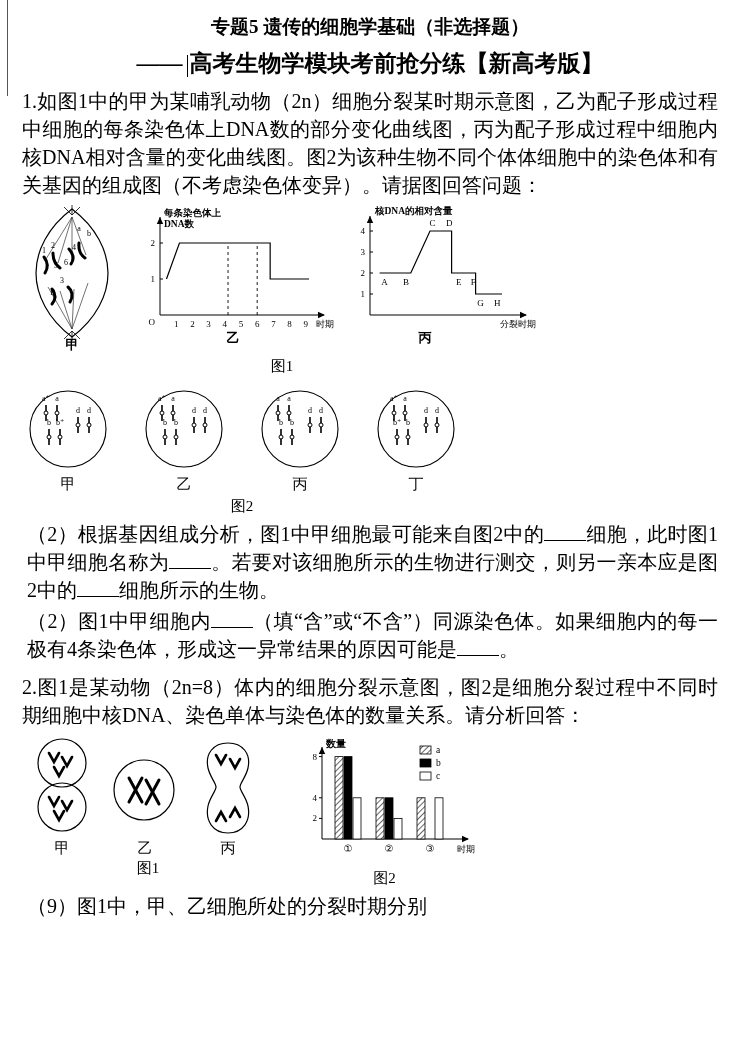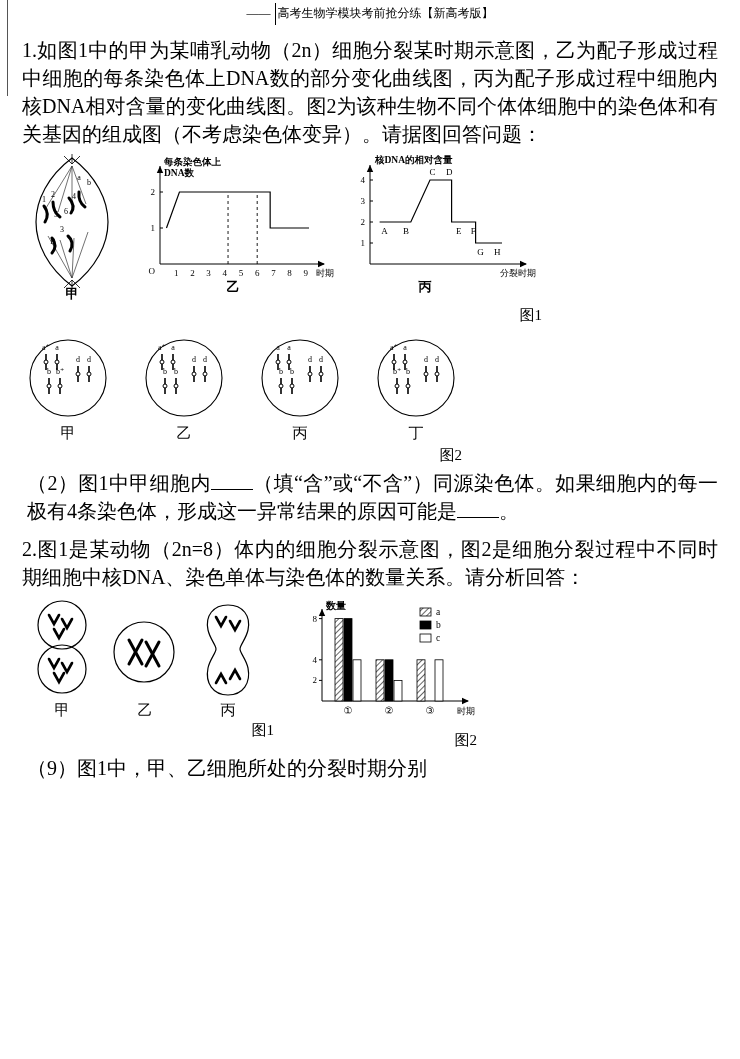--- a/index.html
+++ b/index.html
@@ -1,50 +1,51 @@
 <!DOCTYPE html>
 <html><head>
 <meta charset="utf-8">
 <style>
   html,body{margin:0;padding:0;}
   body{width:740px;height:1059px;background:#fff;color:#000;overflow:hidden;position:relative;
        font-family:"Liberation Serif","DejaVu Serif",serif;}
   .page{position:absolute;inset:0;padding:0 22px;box-sizing:border-box;}
   .edge-line{position:absolute;left:7px;top:0;width:1px;height:96px;background:#555;}
   .title{margin:14px 0 0;text-align:center;font-size:19px;font-weight:bold;line-height:26px;}
-  .subtitle{text-align:center;font-size:12px;font-weight:normal;line-height:26px;}
+  .subtitle{margin-top:11px;text-align:center;font-size:23px;font-weight:bold;line-height:26px;}
   .vbar{display:inline-block;width:1px;height:22px;background:#000;vertical-align:middle;margin:0 2px 0 4px;}
   .qtext{margin:10px 0 0;font-size:20px;line-height:28px;text-align:justify;}
   .sub{margin-top:3px;padding-left:5px;}
   .blank{display:inline-block;width:42px;height:14px;border-bottom:1px solid #000;vertical-align:baseline;}
   .fig1-block{position:relative;height:152px;margin-top:4px;}
   .fig1-block svg{position:absolute;top:0;}
   #cell-jia{left:0;}
   #chart-yi{left:102px;}
   #chart-bing{left:318px;}
-  .fig-caption{font-size:15px;text-align:right;line-height:22px;}
+  .fig-caption{font-size:15px;text-align:center;line-height:22px;}
   .fig1-caption{width:520px;}
   .fig2-row{display:flex;gap:24px;margin-top:8px;width:fit-content;}
   .fig2-cell{width:92px;text-align:center;}
   .cell-label{font-size:15px;line-height:18px;text-align:center;}
   .fig2-caption{width:440px;margin-top:2px;}
   .q2fig{display:flex;align-items:flex-start;margin-top:6px;}
   .q2cells{display:flex;align-items:flex-end;gap:6px;}
   .q2cell{text-align:center;}
   .q2left{width:252px;}
   .q2fig1-cap{width:252px;}
   .q2chart-wrap{margin-left:18px;width:185px;}
   svg text{font-family:"Liberation Serif","DejaVu Serif",serif;}
 </style>
 </head>
 <body>
 
 <div class="page">
   <div class="edge-line"></div>
 
+  <h1 class="title">专题5 遗传的细胞学基础（非选择题）</h1>
 
   <div class="subtitle"><span>——</span><span class="vbar"></span><span>高考生物学模块考前抢分练【新高考版】</span></div>
 
   <p class="qtext">1.如图1中的甲为某哺乳动物（2n）细胞分裂某时期示意图，乙为配子形成过程中细胞的每条染色体上DNA数的部分变化曲线图，丙为配子形成过程中细胞内核DNA相对含量的变化曲线图。图2为该种生物不同个体体细胞中的染色体和有关基因的组成图（不考虑染色体变异）。请据图回答问题：</p>
 
   <div class="fig1-block">
     <svg id="cell-jia" width="100" height="148">
         <path d="M50,6 C26,24 14,48 14,70 C14,92 26,116 50,134 C74,116 86,92 86,70 C86,48 74,24 50,6 Z" fill="none" stroke="#000" stroke-width="1.2"></path>
         <line x1="50" y1="12" x2="42" y2="4" stroke="#000" stroke-width="0.8"></line>
         <line x1="50" y1="12" x2="50" y2="2" stroke="#000" stroke-width="0.8"></line>
@@ -227,20 +228,21 @@
           <line x1="67" y1="32" x2="67" y2="48" stroke="#000" stroke-width="1.6"></line>
           <circle cx="67" cy="40" r="2" fill="#fff" stroke="#000" stroke-width="1"></circle>
           <text x="67" y="28" font-size="8" text-anchor="middle" font-weight="normal" fill="#000">d</text>
         </svg>
       <div class="cell-label">丁</div>
     </div>
   </div>
   <div class="fig-caption fig2-caption">图2</div>
 
 
+  <p class="qtext sub"><span>（2）根据基因组成分析，图1中甲细胞最可能来自图2中的</span><span class="blank"></span><span>细胞，此时图1中甲细胞名称为</span><span class="blank"></span><span>。若要对该细胞所示的生物进行测交，则另一亲本应是图2中的</span><span class="blank"></span><span>细胞所示的生物。</span></p>
 
   <p class="qtext sub"><span>（2）图1中甲细胞内</span><span class="blank"></span><span>（填“含”或“不含”）同源染色体。如果细胞内的每一极有4条染色体，形成这一异常结果的原因可能是</span><span class="blank"></span><span>。</span></p>
 
   <p class="qtext">2.图1是某动物（2n=8）体内的细胞分裂示意图，图2是细胞分裂过程中不同时期细胞中核DNA、染色单体与染色体的数量关系。请分析回答：</p>
 
   <div class="q2fig">
     <div class="q2left">
       <div class="q2cells">
         <div class="q2cell">
           <svg id="q2-jia" width="80" height="100">

